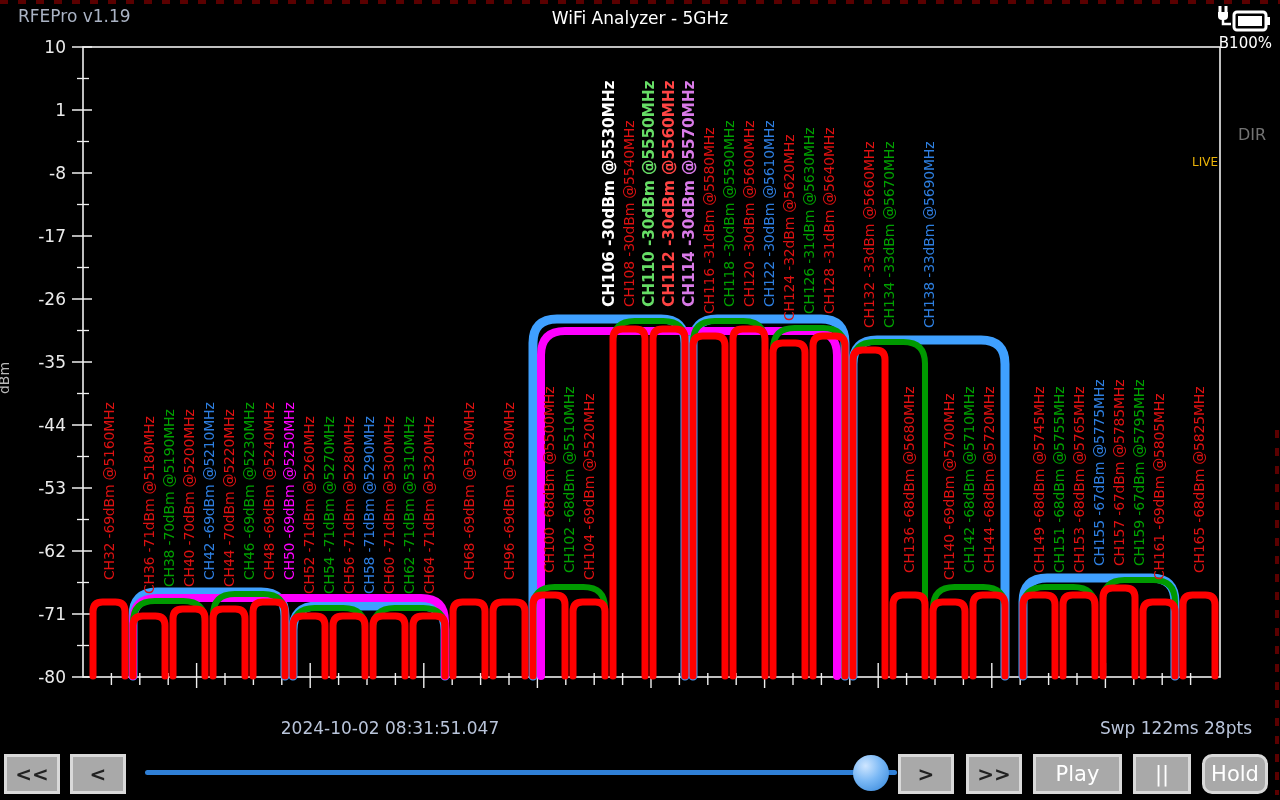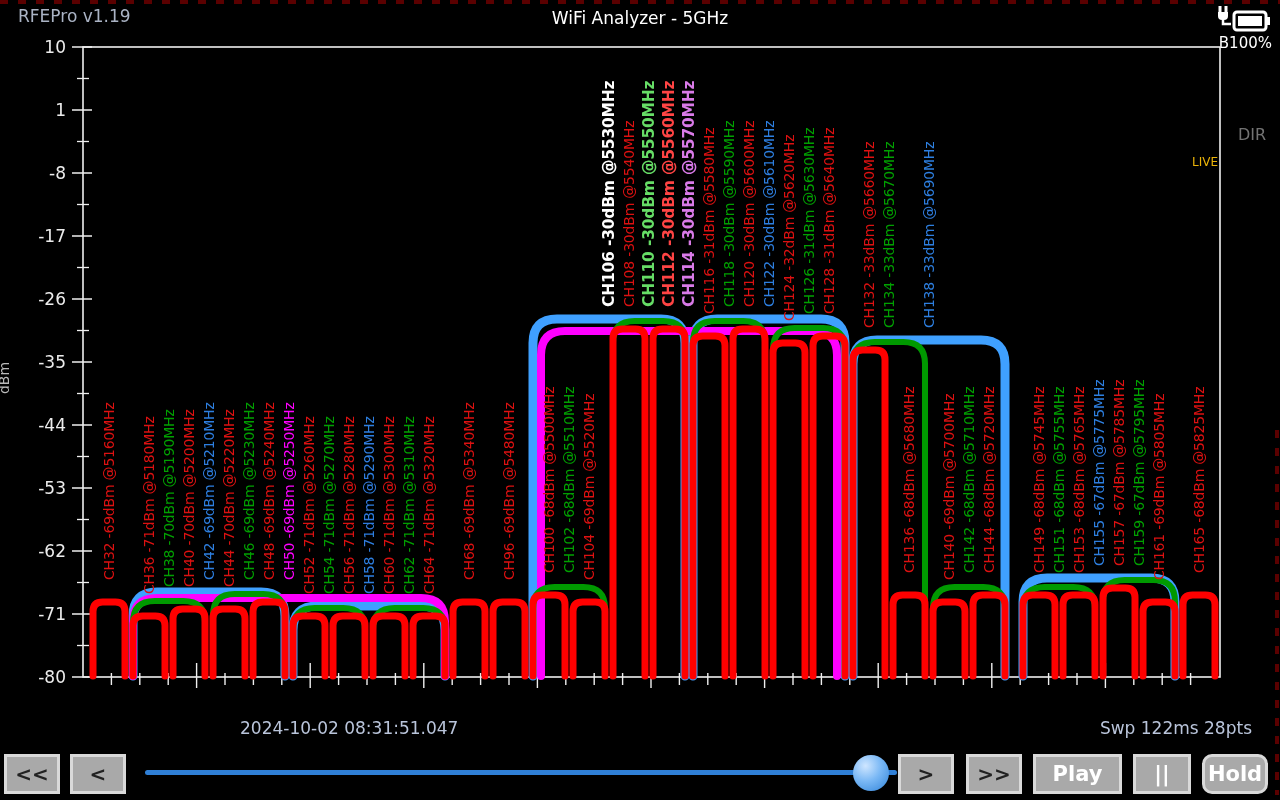--- a/index.html
+++ b/index.html
@@ -15,30 +15,30 @@
   .side-live{position:absolute;left:1192px;top:155px;font-size:12px;color:#eab308;}
   .ylab{position:absolute;left:-12px;top:370px;font-size:14px;color:#b9b9b9;
         transform:rotate(-90deg);}
   
   #chart-svg{position:absolute;left:0;top:0;}
   #labels{position:absolute;left:0;top:0;width:1280px;height:800px;pointer-events:none;}
   .chlab{position:absolute;white-space:nowrap;font-size:14px;letter-spacing:-0.2px;
          transform-origin:0 0;transform:rotate(-90deg);line-height:17px;}
   .chlab.bold{font-weight:bold;font-size:15.5px;}
   
-  .stamp{position:absolute;left:240px;top:718px;width:300px;text-align:left;
+  .stamp{position:absolute;left:240px;top:718px;width:300px;text-align:center;
          font-size:17px;color:#b9c4da;}
   .sweep{position:absolute;right:28px;top:718px;font-size:17px;color:#b9c4da;}
   
   .tb-btn{position:absolute;top:754px;height:40px;background:#a9a9a9;
           border:3px solid #d9d9d9;box-sizing:border-box;color:#222;
           font-size:20px;font-weight:bold;text-align:center;line-height:33px;
           font-family:"DejaVu Sans","Liberation Sans",sans-serif;cursor:pointer;
           padding:0;}
-  .tb-btn.light{color:#ffffff;font-weight:bold;font-size:21px;}
+  .tb-btn.light{color:#ffffff;font-weight:normal;font-size:21px;}
   .track{position:absolute;top:770px;height:5px;border-radius:3px;background:#2f7fd6;}
   .thumb{position:absolute;top:755px;width:36px;height:36px;border-radius:50%;
          background:radial-gradient(circle at 35% 30%, #cfe6ff 0%, #7ab8f5 45%, #2e82d8 100%);}
 </style>
 </head>
 <body>
 
 <div id="screen">
 
   <span class="app-ver">RFEPro v1.19</span>

